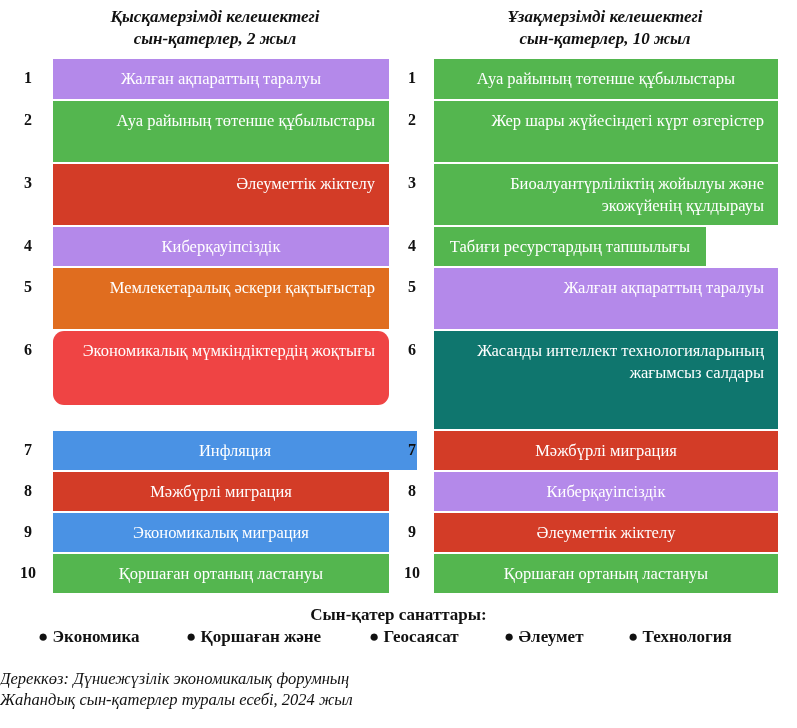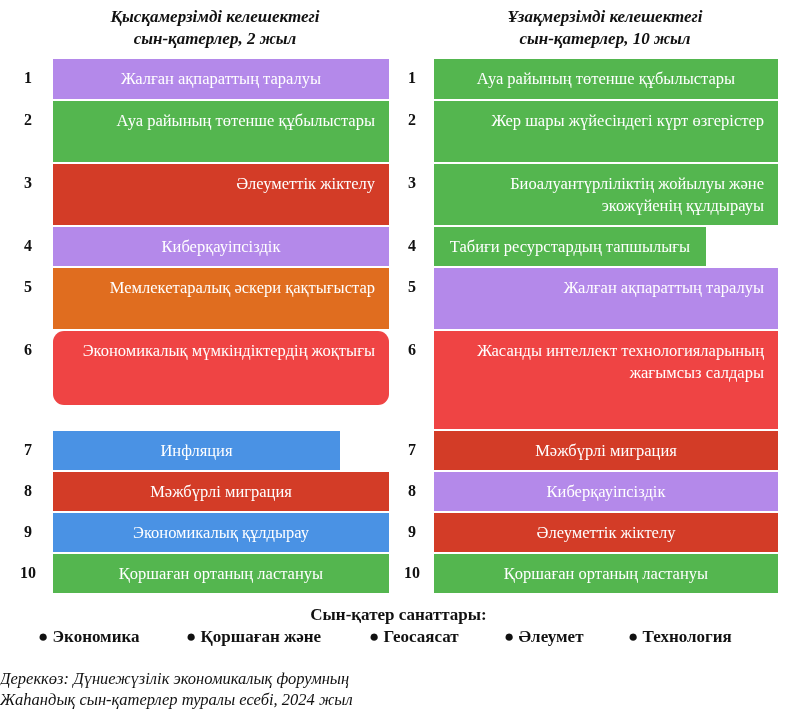--- a/index.html
+++ b/index.html
@@ -43,30 +43,30 @@
     <div class="box" style="left: 53px; top: 164px; width: 336px; height: 61px; background: rgb(211, 60, 39); padding-left: 14px; padding-right: 14px;"><span>Әлеуметтік жіктелу</span></div>
     <div class="num" style="left: 13px; top: 237px;">4</div>
     <div class="box short" style="left: 53px; top: 227px; width: 336px; height: 39px; background: rgb(180, 137, 234); padding-left: 14px; padding-right: 14px;">
       <span>Киберқауіпсіздік</span>
     </div>
     <div class="num" style="left: 13px; top: 278px;">5</div>
     <div class="box" style="left: 53px; top: 268px; width: 336px; height: 61px; background: rgb(224, 109, 31); padding-left: 14px; padding-right: 14px;"><span>Мемлекетаралық әскери қақтығыстар</span></div>
     <div class="num" style="left: 13px; top: 341px;">6</div>
     <div class="box" style="left: 53px; top: 331px; width: 336px; height: 74px; background: #ef4444; padding-left: 14px; padding-right: 14px; border-radius: 11px;"><span>Экономикалық мүмкіндіктердің жоқтығы</span></div>
     <div class="num" style="left: 13px; top: 441px;">7</div>
-    <div class="box short" style="left: 53px; top: 431px; width: 287px; height: 39px; background: rgb(74, 146, 228); padding-left: 14px; padding-right: 14px;">
+    <div class="box short" style="left: 53px; top: 431px; width: 364px; height: 39px; background: rgb(74, 146, 228); padding-left: 14px; padding-right: 14px;">
       <span>Инфляция</span>
     </div>
     <div class="num" style="left: 13px; top: 482px;">8</div>
     <div class="box short" style="left: 53px; top: 472px; width: 336px; height: 39px; background: rgb(211, 60, 39); padding-left: 14px; padding-right: 14px;">
       <span>Мәжбүрлі миграция</span>
     </div>
     <div class="num" style="left: 13px; top: 523px;">9</div>
     <div class="box short" style="left: 53px; top: 513px; width: 336px; height: 39px; background: rgb(74, 146, 228); padding-left: 14px; padding-right: 14px;">
-      <span>Экономикалық құлдырау</span>
+      <span>Экономикалық миграция</span>
     </div>
     <div class="num" style="left: 13px; top: 564px;">10</div>
     <div class="box short" style="left: 53px; top: 554px; width: 336px; height: 39px; background: rgb(84, 182, 79); padding-left: 14px; padding-right: 14px;">
       <span>Қоршаған ортаның ластануы</span>
     </div>
   </div>
 <div id="right-list">
     <div class="num" style="left: 397px; top: 69px;">1</div>
     <div class="box short" style="left: 434px; top: 59px; width: 344px; height: 40px; background: rgb(84, 182, 79); padding-left: 14px; padding-right: 14px;">
       <span>Ауа райының төтенше құбылыстары</span>
@@ -75,21 +75,21 @@
     <div class="box" style="left: 434px; top: 101px; width: 344px; height: 61px; background: rgb(84, 182, 79); padding-left: 14px; padding-right: 14px;"><span>Жер шары жүйесіндегі күрт өзгерістер</span></div>
     <div class="num" style="left: 397px; top: 174px;">3</div>
     <div class="box" style="left: 434px; top: 164px; width: 344px; height: 61px; background: rgb(84, 182, 79); padding-left: 20px; padding-right: 14px;"><span>Биоалуантүрліліктің жойылуы және экожүйенің құлдырауы</span></div>
     <div class="num" style="left: 397px; top: 237px;">4</div>
     <div class="box short" style="left: 434px; top: 227px; width: 272px; height: 39px; background: rgb(84, 182, 79); padding-left: 14px; padding-right: 14px;">
       <span>Табиғи ресурстардың тапшылығы</span>
     </div>
     <div class="num" style="left: 397px; top: 278px;">5</div>
     <div class="box" style="left: 434px; top: 268px; width: 344px; height: 61px; background: rgb(180, 137, 234); padding-left: 14px; padding-right: 14px;"><span>Жалған ақпараттың таралуы</span></div>
     <div class="num" style="left: 397px; top: 341px;">6</div>
-    <div class="box" style="left: 434px; top: 331px; width: 344px; height: 98px; background: #ef4444; padding-left: 14px; padding-right: 14px;"><span>Жасанды интеллект технологияларының жағымсыз салдары</span></div>
+    <div class="box" style="left: 434px; top: 331px; width: 344px; height: 98px; background: #0f766e; padding-left: 14px; padding-right: 14px;"><span>Жасанды интеллект технологияларының жағымсыз салдары</span></div>
     <div class="num" style="left: 397px; top: 441px;">7</div>
     <div class="box short" style="left: 434px; top: 431px; width: 344px; height: 39px; background: rgb(211, 60, 39); padding-left: 14px; padding-right: 14px;">
       <span>Мәжбүрлі миграция</span>
     </div>
     <div class="num" style="left: 397px; top: 482px;">8</div>
     <div class="box short" style="left: 434px; top: 472px; width: 344px; height: 39px; background: rgb(180, 137, 234); padding-left: 14px; padding-right: 14px;">
       <span>Киберқауіпсіздік</span>
     </div>
     <div class="num" style="left: 397px; top: 523px;">9</div>
     <div class="box short" style="left: 434px; top: 513px; width: 344px; height: 39px; background: rgb(211, 60, 39); padding-left: 14px; padding-right: 14px;">

